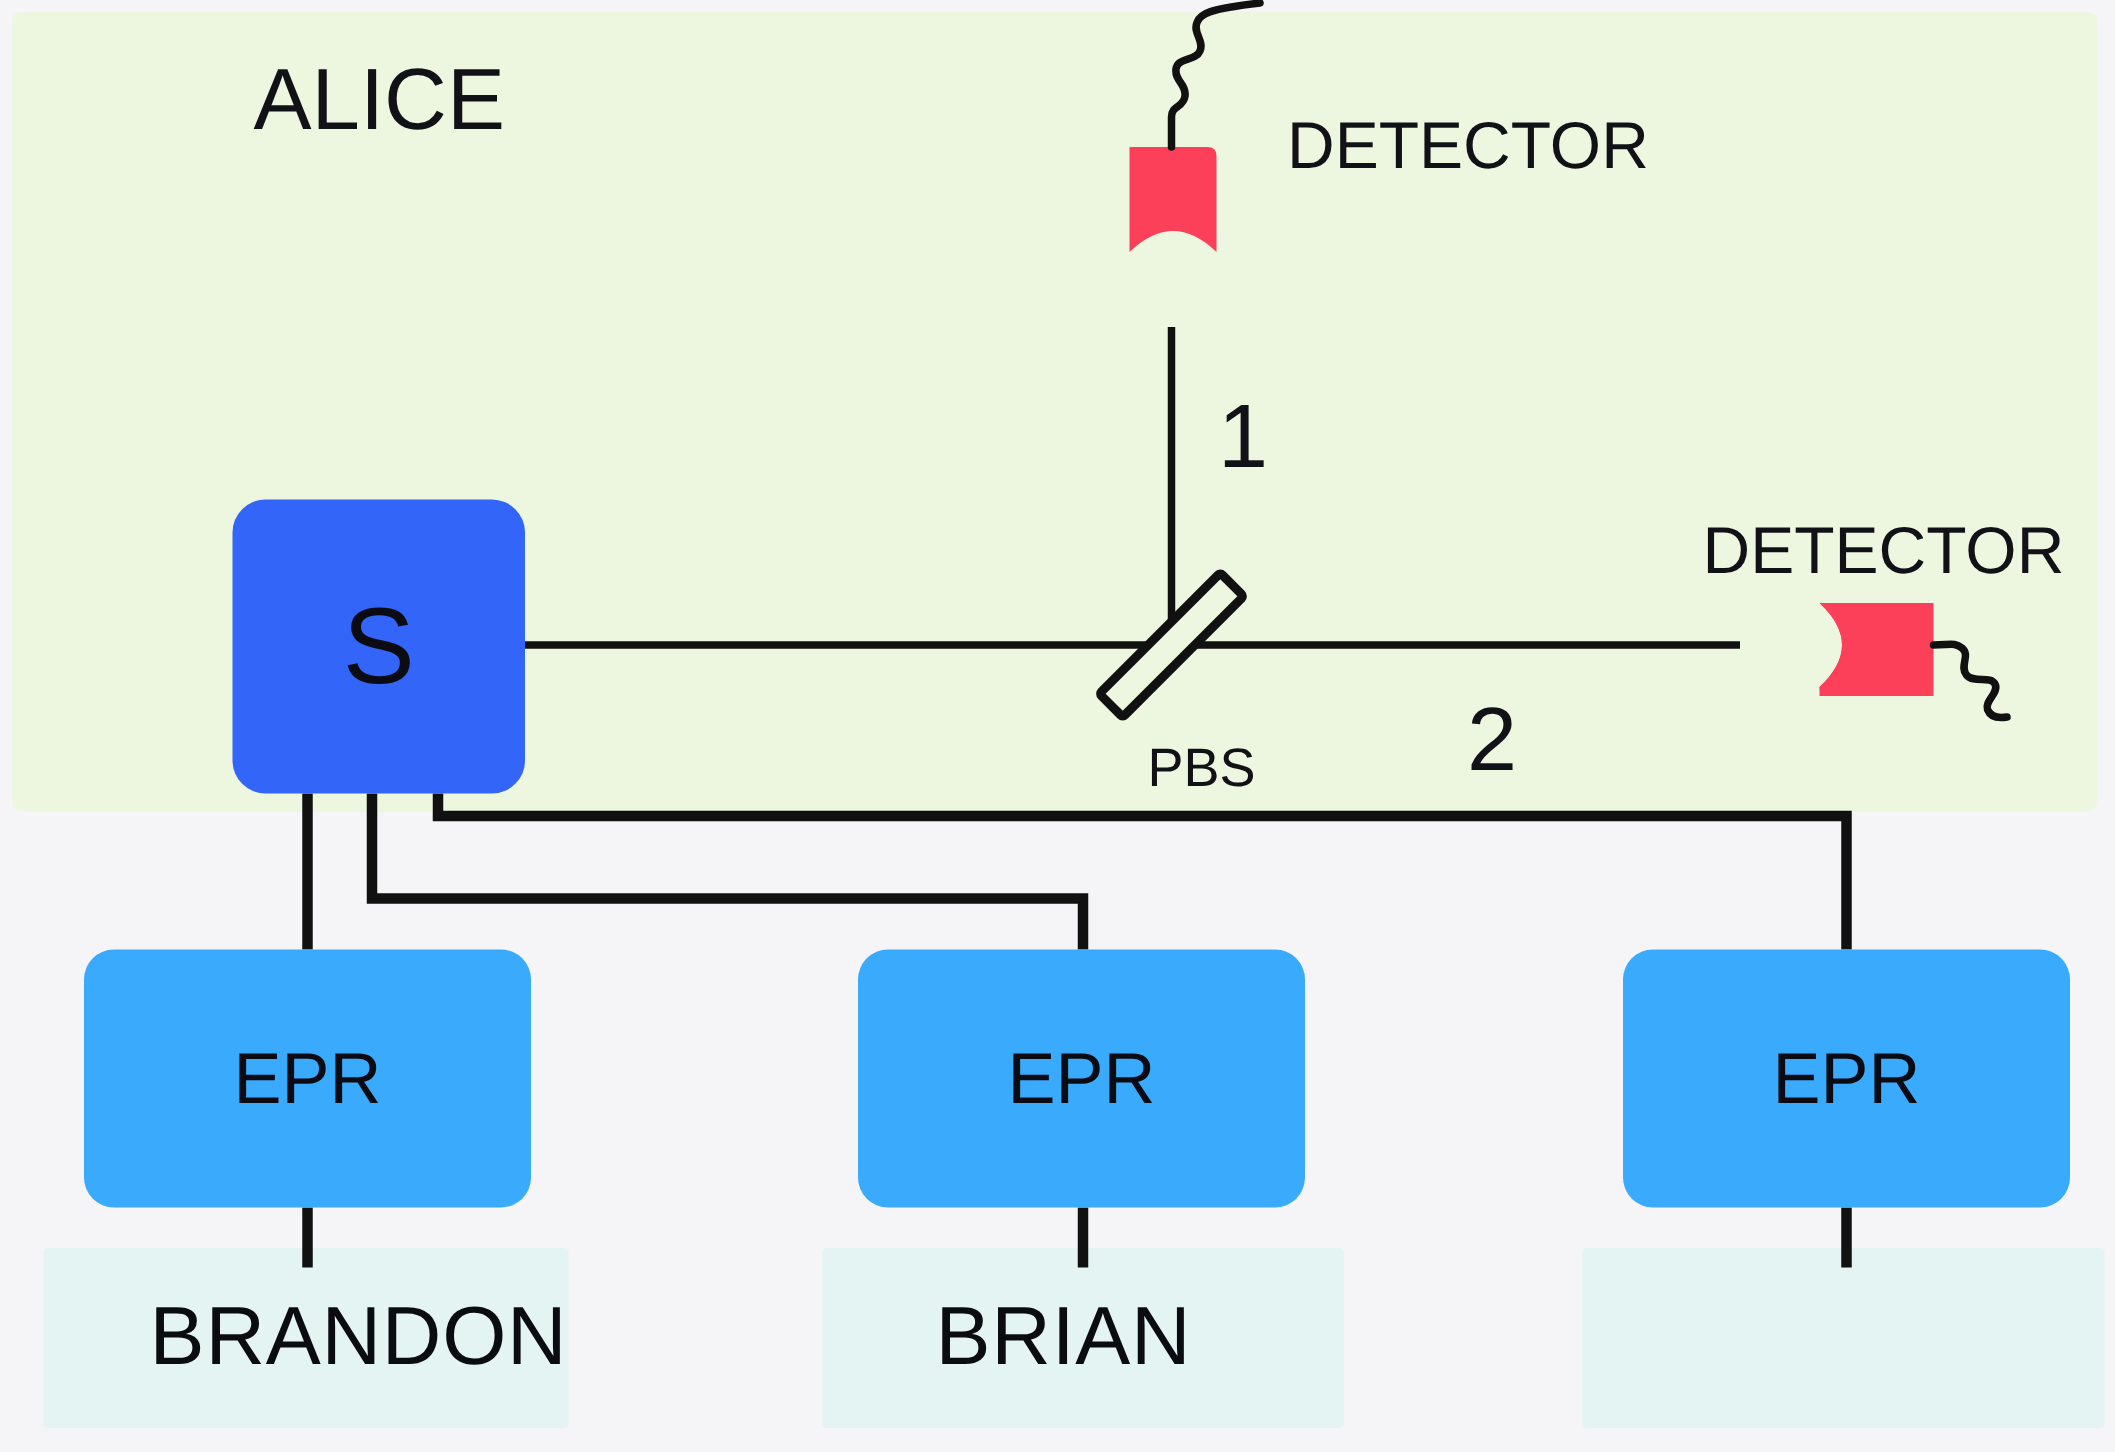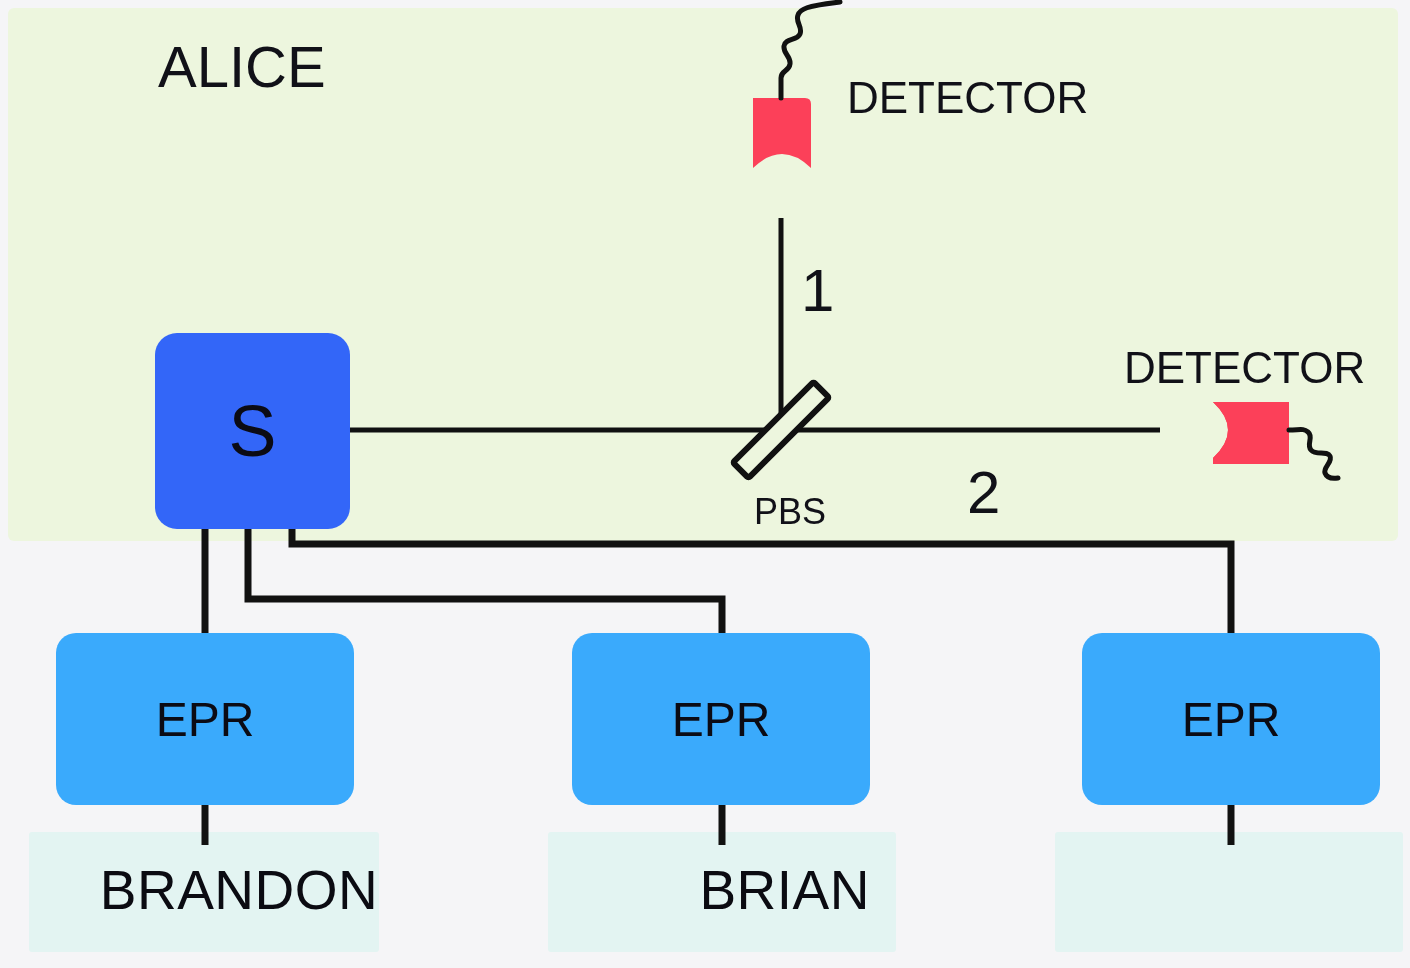--- a/index.html
+++ b/index.html
@@ -74,20 +74,21 @@
     top: 633px;
   }
   .epr-1 { left: 56px; }
   .epr-2 { left: 572px; }
   .epr-3 { left: 1082px; }
 
   .diagram-text {
     position: absolute;
     color: #111118;
     white-space: nowrap;
+    margin-left: 11px;
   }
   .t-alice   { left: 158px; top: 33px;  font-size: 58px; }
   .t-det-top { left: 847px; top: 73px;  font-size: 44px; }
   .t-det-rt  { left: 1124px;top: 343px; font-size: 44px; }
   .t-pbs     { left: 754px; top: 491px; font-size: 36px; }
   .t-path-1  { left: 801px; top: 256px; font-size: 60px; }
   .t-path-2  { left: 967px; top: 458px; font-size: 60px; }
 </style>
 </head>
 <body>
@@ -176,15 +177,15 @@
     <span>EPR</span>
   </div>
   <div class="box box-epr epr-2">
     <span>EPR</span>
   </div>
   <div class="box box-epr epr-3">
     <span>EPR</span>
   </div>
 
   <div class="party-label" style="left:29px; top:858px; width:420px;">BRANDON</div>
-  <div class="party-label" style="left:548px; top:858px; width:322px;text-align:right;">BRIAN</div>
+  <div class="party-label" style="left:548px; top:858px; width:322px;">BRIAN</div>
 
 </div>
 
 </body></html>

